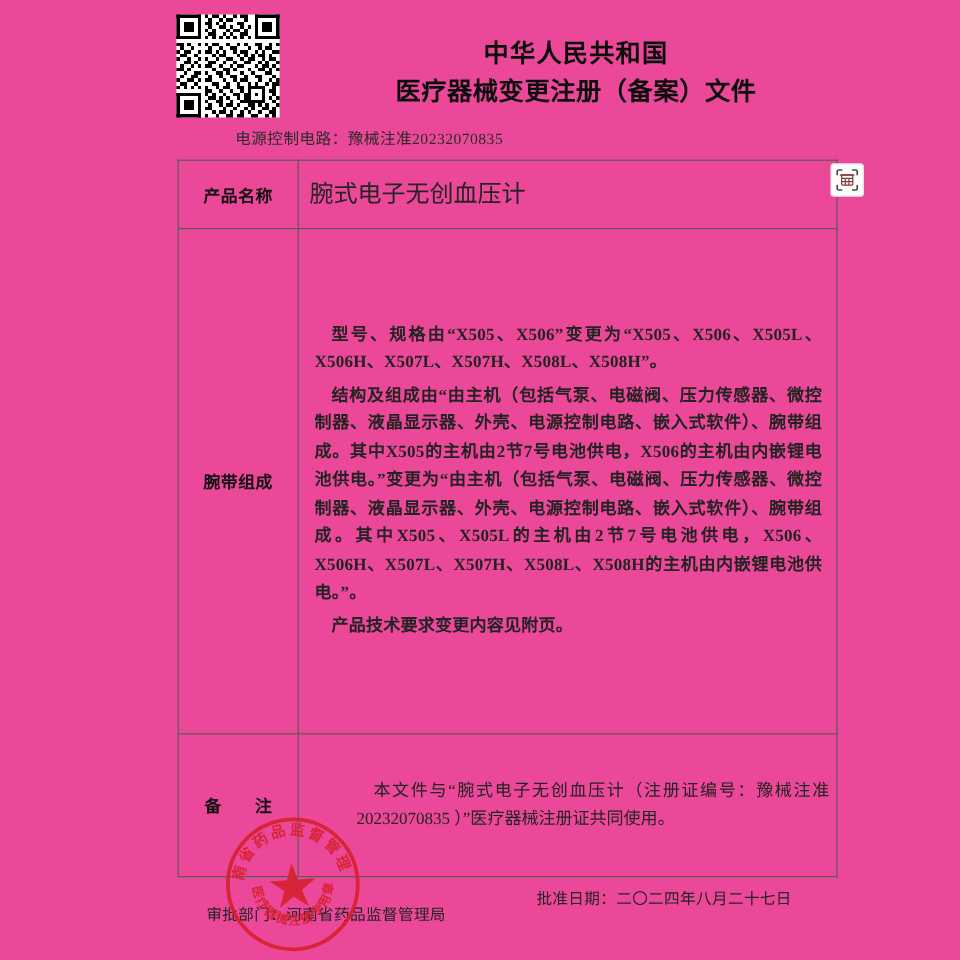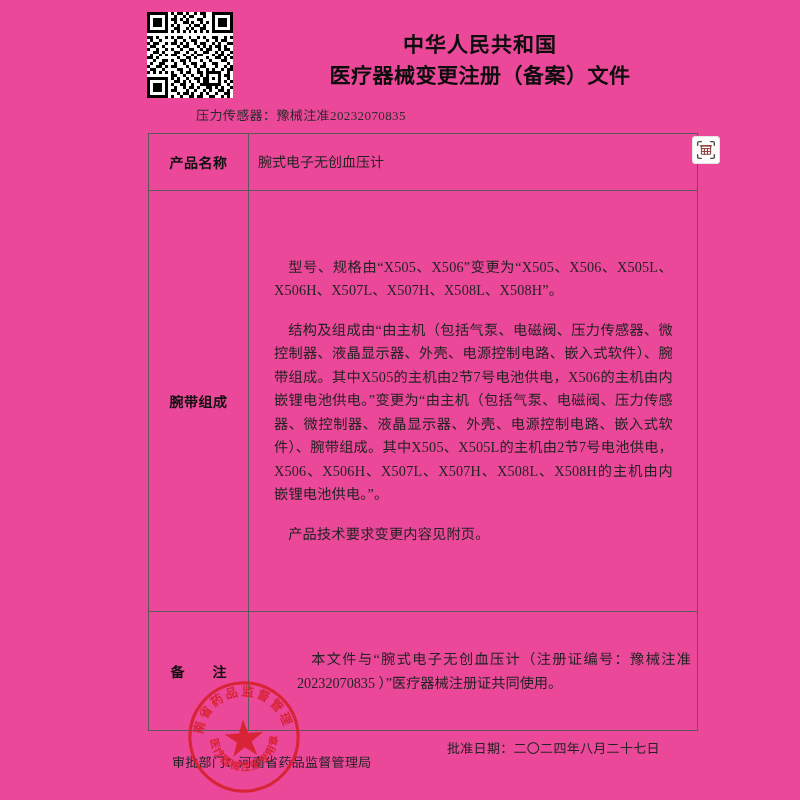--- a/index.html
+++ b/index.html
@@ -99,43 +99,44 @@
   .cell-label.spaced { letter-spacing: 7px; text-indent: 7px; }
 
   .cell-value {
     font-size: 14px;
     color: #242424;
     padding: 0 6px 0 9px !important;
     line-height: 21px;
   }
 
   .row-product td { height: 56px; }
-  .row-product .cell-value { font-size: 14px; }
+  .row-product .cell-value { font-size: 20px; }
 
   .row-change td { height: 420px; vertical-align: middle; }
   .row-change .cell-value {
     vertical-align: middle;
     padding: 0 8px 0 9px !important;
   }
 
   .row-remark td { height: 118px; }
   .row-remark .cell-value { vertical-align: middle; }
 
   
   .change-body {
     font-size: 14.2px;
     line-height: 23.5px;
     color: #232323;
     text-align: justify;
     text-justify: inter-ideograph;
   }
   .change-body p {
-    margin: 16px;
+    margin: 4px;
     text-indent: 1em;
     letter-spacing: 0.2px;
+    font-weight: bold;
   }
   .remark-body {
     font-size: 14.2px;
     line-height: 24px;
     color: #232323;
     text-align: justify;
     text-justify: inter-ideograph;
     text-indent: 1em;
     margin-left: 39px;
   }
@@ -433,21 +434,21 @@
         <rect x="27" y="28" width="1" height="1"></rect>
       </g>
     </svg>
   </div>
 
   <div class="title-block">
     <div class="title-line1">中华人民共和国</div>
     <div class="title-line2">医疗器械变更注册（备案）文件</div>
   </div>
 
-  <div class="reg-no">压力传感器：豫械注准20232070835</div>
+  <div class="reg-no">电源控制电路：豫械注准20232070835</div>
 
   <table class="doc-table">
     <colgroup>
       <col class="col-label">
         <col class="col-value">
     </colgroup>
     <tbody>
 
       <tr class="row-product">
         <td class="cell-label">产品名称</td>

